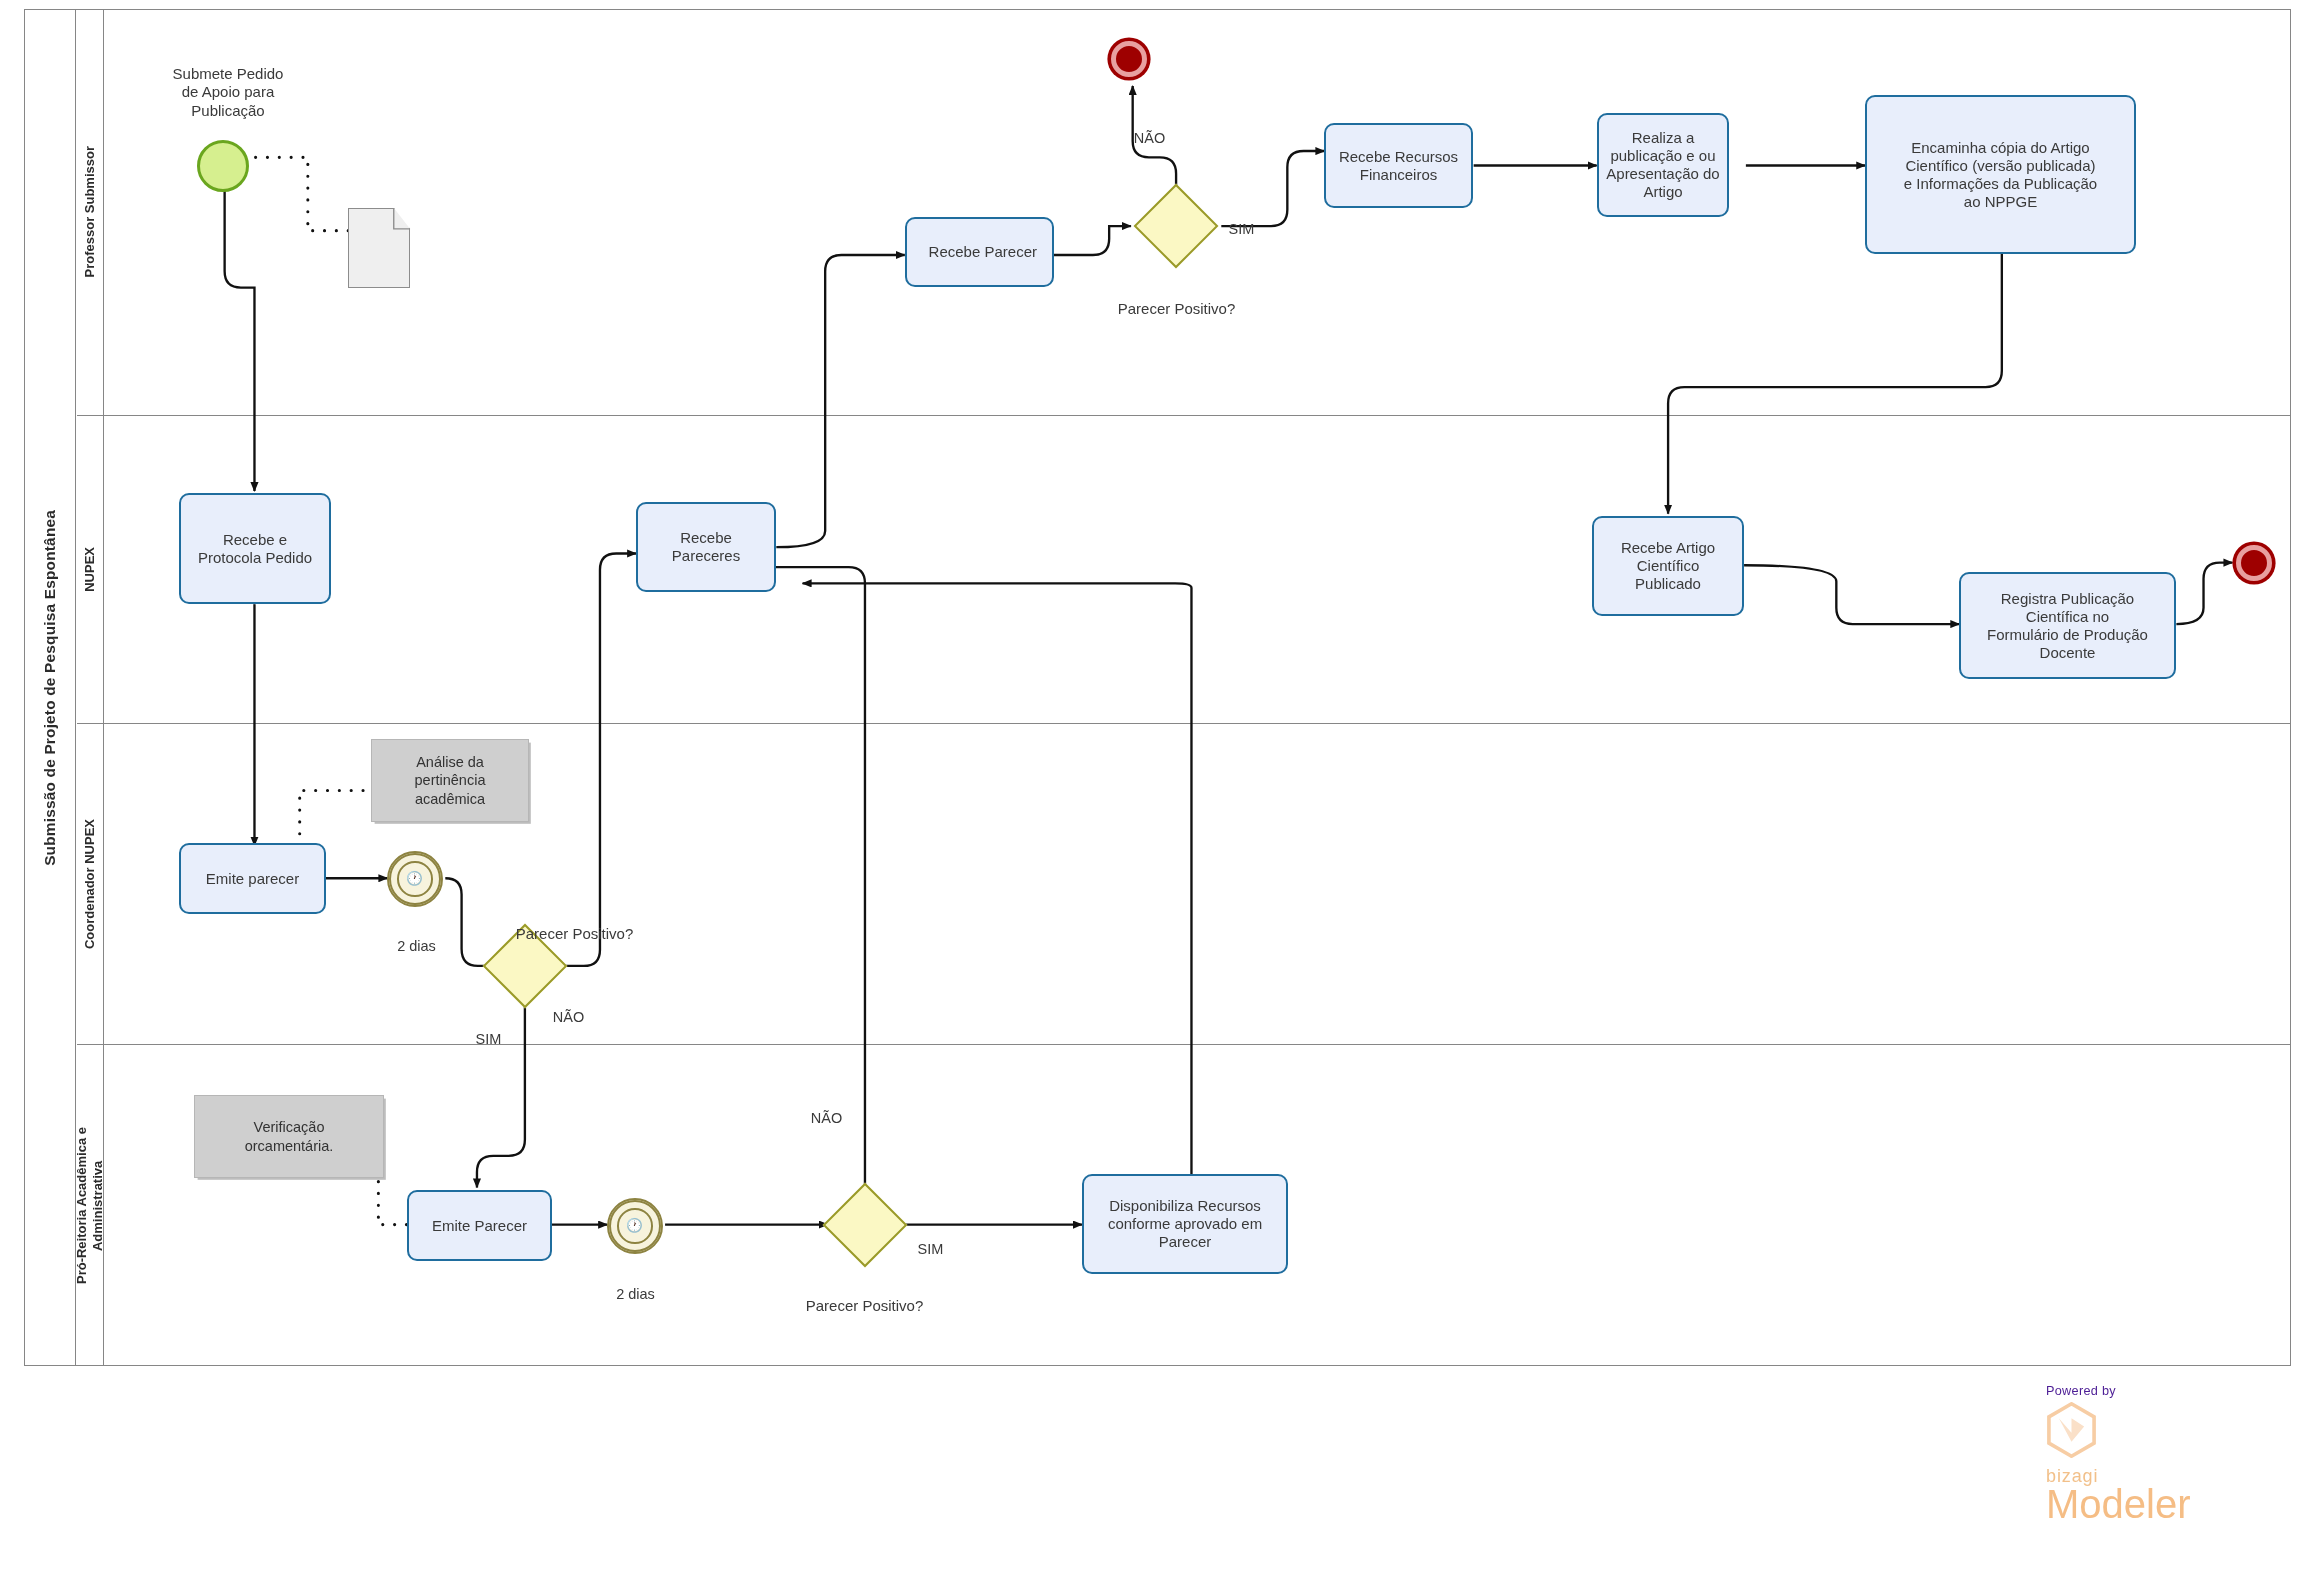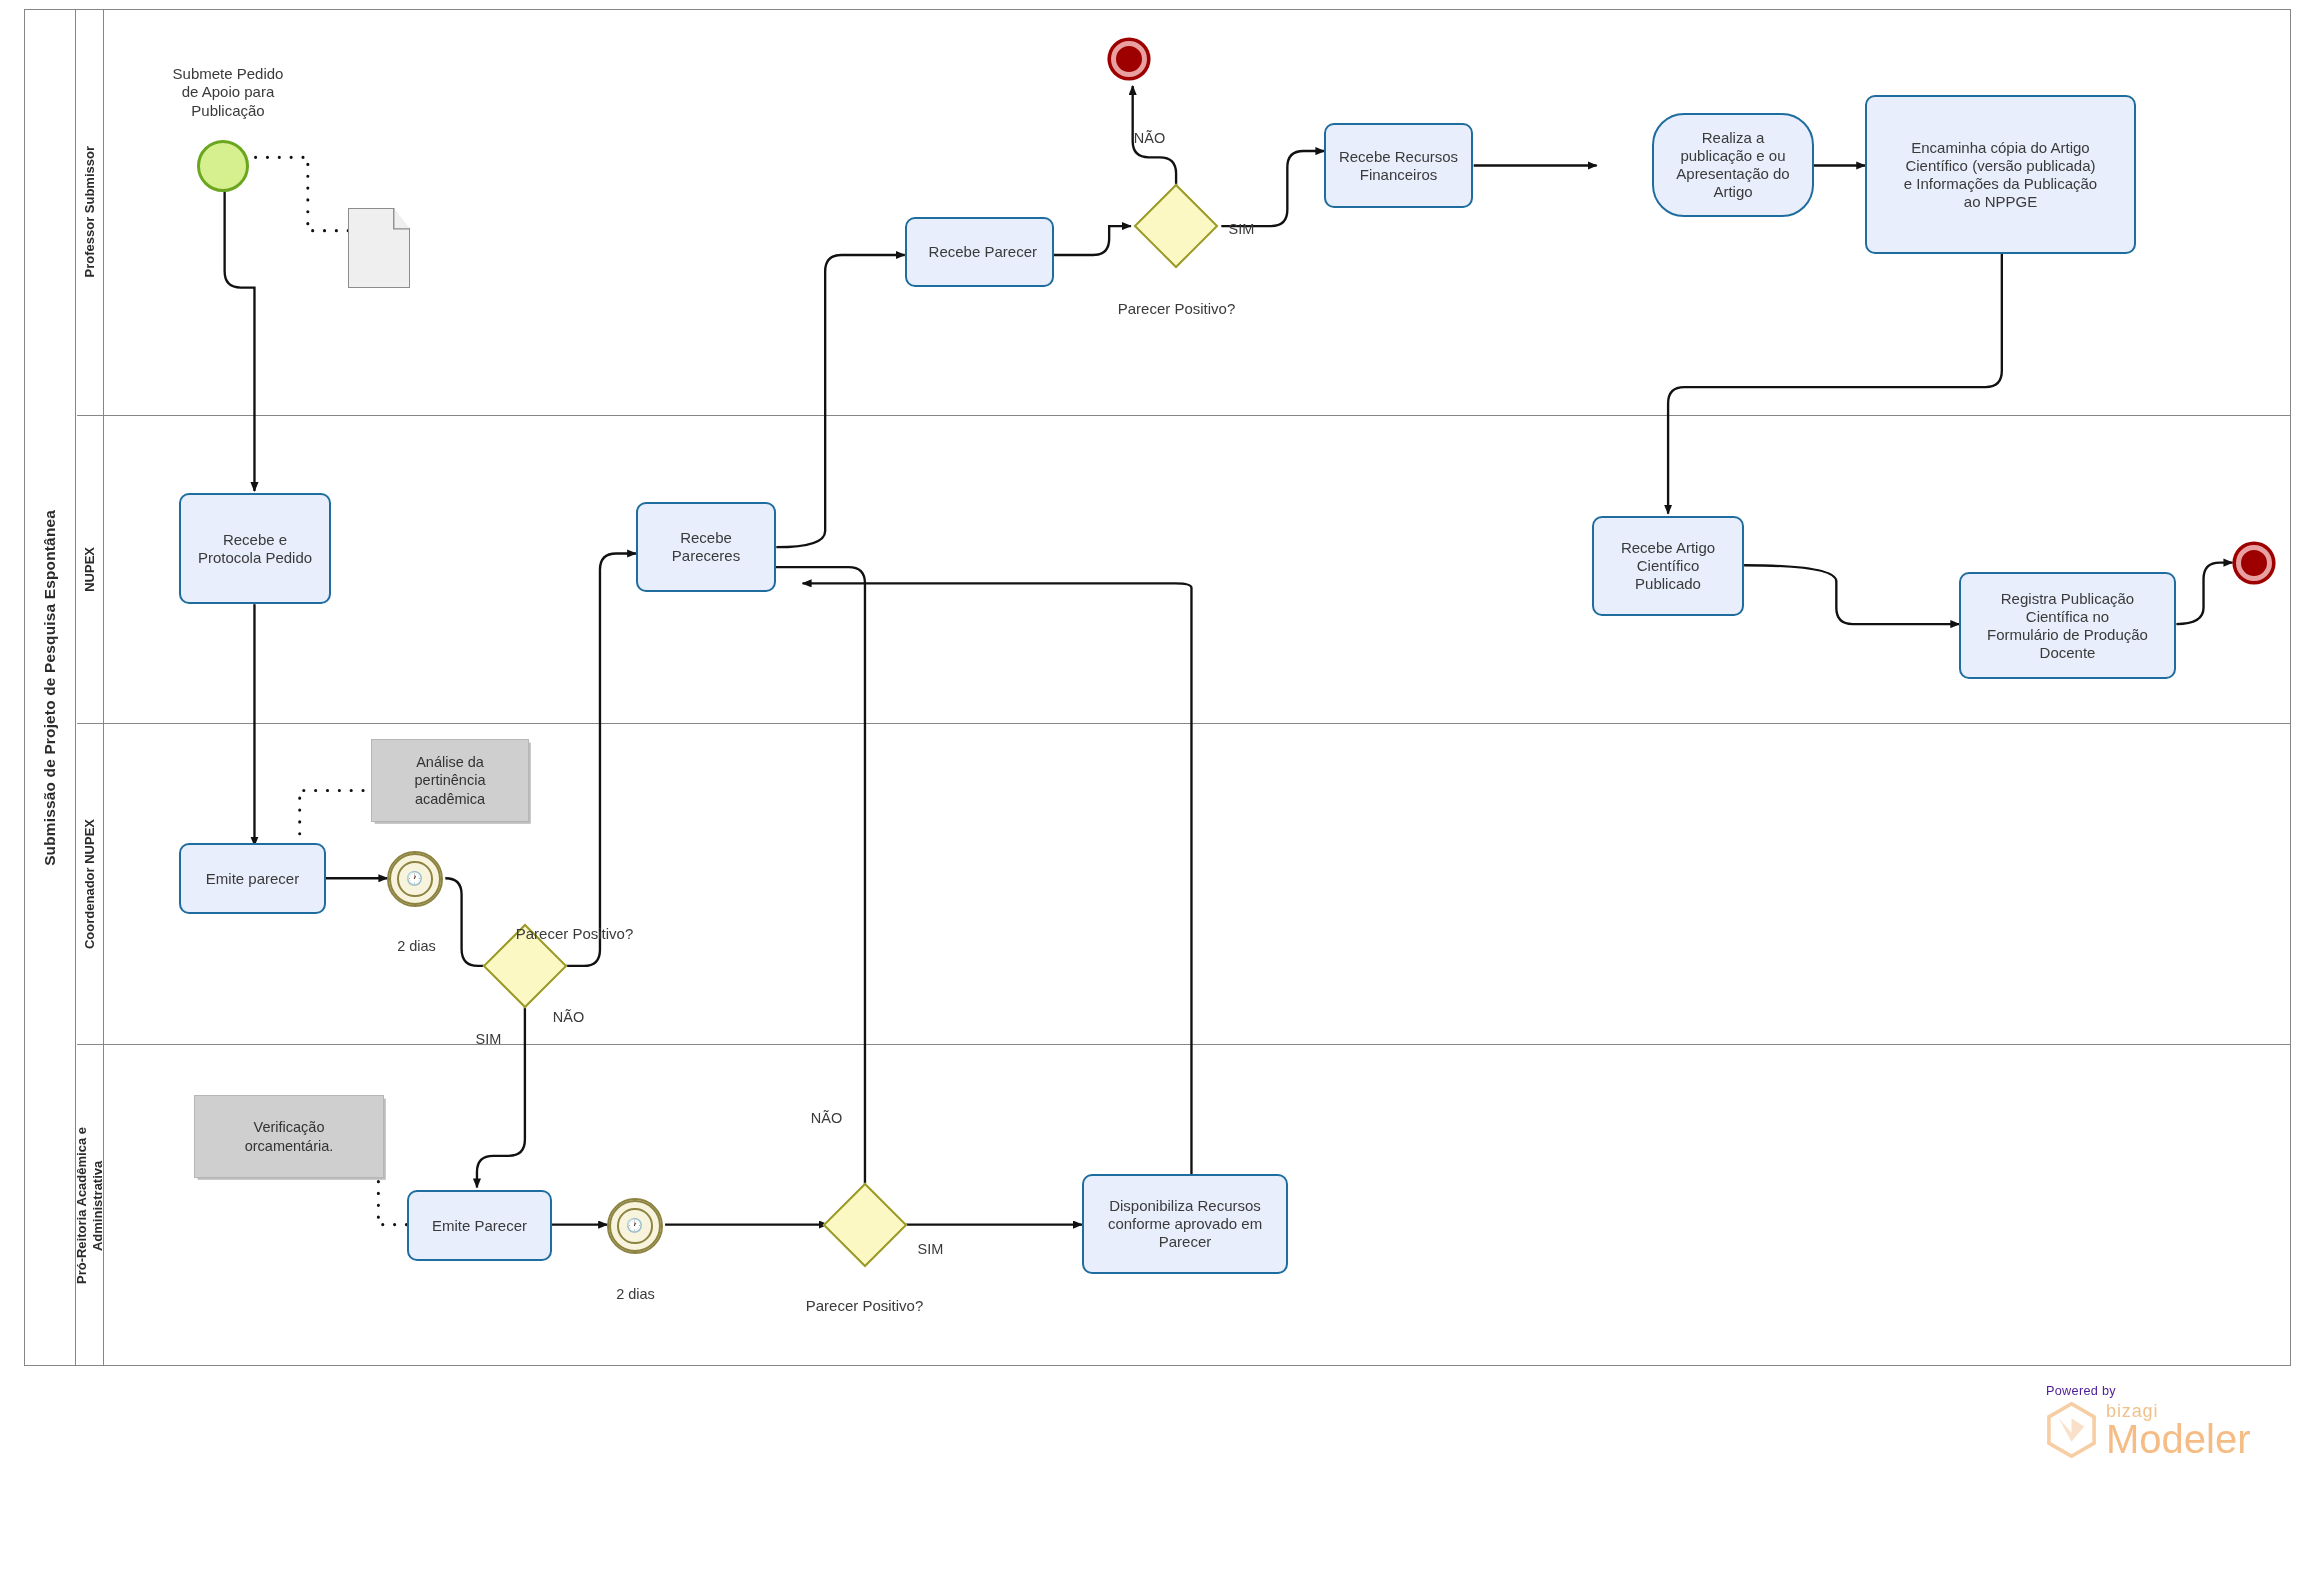--- a/index.html
+++ b/index.html
@@ -52,21 +52,21 @@
       box-sizing:border-box;display:flex;align-items:center;justify-content:center;
       text-align:center;font-size:14.5px;line-height:1.25;color:#333;padding:3.6px;
       box-shadow:2.7px 2.7px 0 -0.9px #bdbdbd;}
   .lbl{position:absolute;font-size:15px;color:#3a3a3a;line-height:1.22;
       text-align:center;white-space:pre-line;margin-top:20px;}
   .lbl.small{font-size:14.5px;}
 
   
   .logo{position:absolute;left:2046px;top:1384px;}
   .logo .pw{font-size:12.7px;color:#4c1d95;letter-spacing:0.3px;}
-  .logo .row{display:flex;align-items:flex-start;gap:9px;margin-top:3.6px;}
+  .logo .row{display:flex;align-items:flex-start;gap:9px;margin-top:3.6px;flex-direction:column;}
   .logo .wordcol{display:flex;flex-direction:column;line-height:1;}
   .logo .biz{font-size:18px;color:#f2c08a;letter-spacing:0.9px;}
   .logo .mod{font-size:40px;color:#f5bd85;line-height:.95;}
 </style>
 </head>
 <body>
 
 <div id="canvas">
 
   <div class="pool"></div>
@@ -166,21 +166,21 @@
   <div class="task" style="left:905px;top:217px;width:149px;height:70px;padding-left:12px;">Recebe Parecer</div>
 
   <div class="gw" style="left:1146px;top:196px;width:60px;height:60px;"></div>
   <div class="lbl" style="left:1095px;top:280px;width:163px;">Parecer Positivo?</div>
   <div class="lbl small" style="left:1219px;top:201px;width:45px;">SIM</div>
   <div class="lbl small" style="left:1124px;top:110px;width:51px;">NÃO</div>
 
   <div class="endev" style="left:1111px;top:41px;width:36px;height:36px;"></div>
 
   <div class="task" style="left:1324px;top:123px;width:149px;height:85px;">Recebe Recursos<br>Financeiros</div>
-  <div class="task" style="left:1652px;top:113px;width:162px;height:104px;border-radius:32px;">Realiza a<br>publicação e ou<br>Apresentação do<br>Artigo</div>
+  <div class="task" style="left:1597px;top:113px;width:132px;height:104px;">Realiza a<br>publicação e ou<br>Apresentação do<br>Artigo</div>
   <div class="task" style="left:1865px;top:95px;width:271px;height:159px;">Encaminha cópia do Artigo<br>Científico (versão publicada)<br>e Informações da Publicação<br>ao NPPGE</div>
 
   <div class="task" style="left:179px;top:493px;width:152px;height:111px;">Recebe e<br>Protocola Pedido</div>
   <div class="task" style="left:636px;top:502px;width:140px;height:90px;">Recebe<br>Pareceres</div>
   <div class="task" style="left:1592px;top:516px;width:152px;height:100px;">Recebe Artigo<br>Científico<br>Publicado</div>
   <div class="task" style="left:1959px;top:572px;width:217px;height:107px;">Registra Publicação<br>Científica no<br>Formulário de Produção<br>Docente</div>
   <div class="endev" style="left:2236px;top:545px;width:36px;height:36px;"></div>
 
   <div class="annot" style="left:371px;top:739px;width:158px;height:83px;">Análise da<br>pertinência<br>acadêmica</div>
   <div class="task" style="left:179px;top:843px;width:147px;height:71px;">Emite parecer</div>

